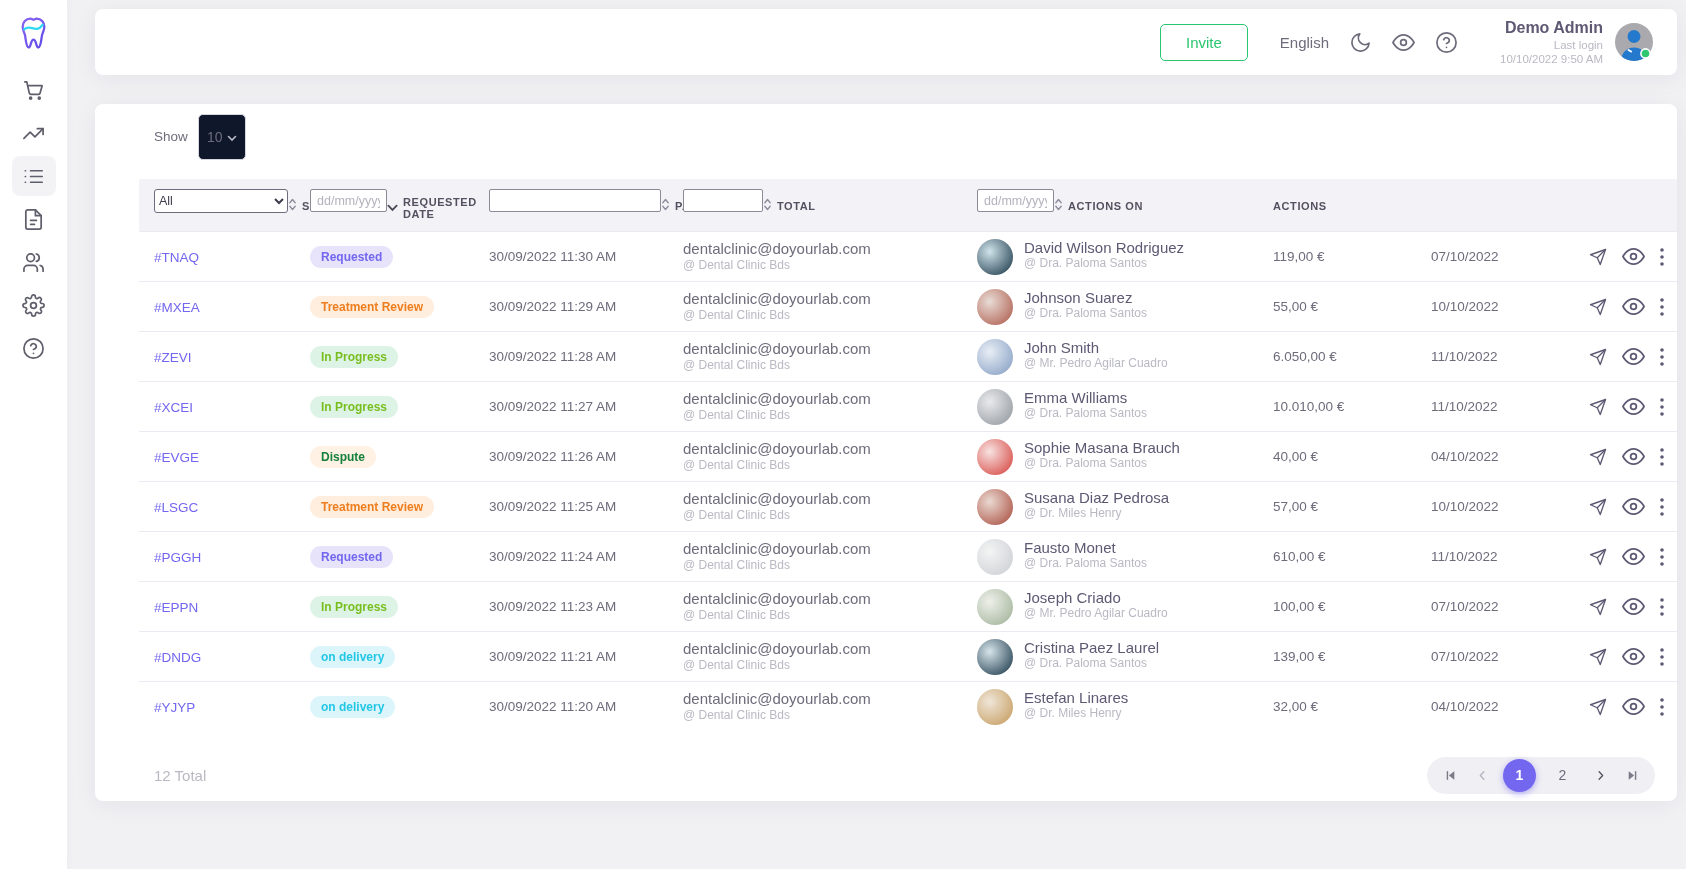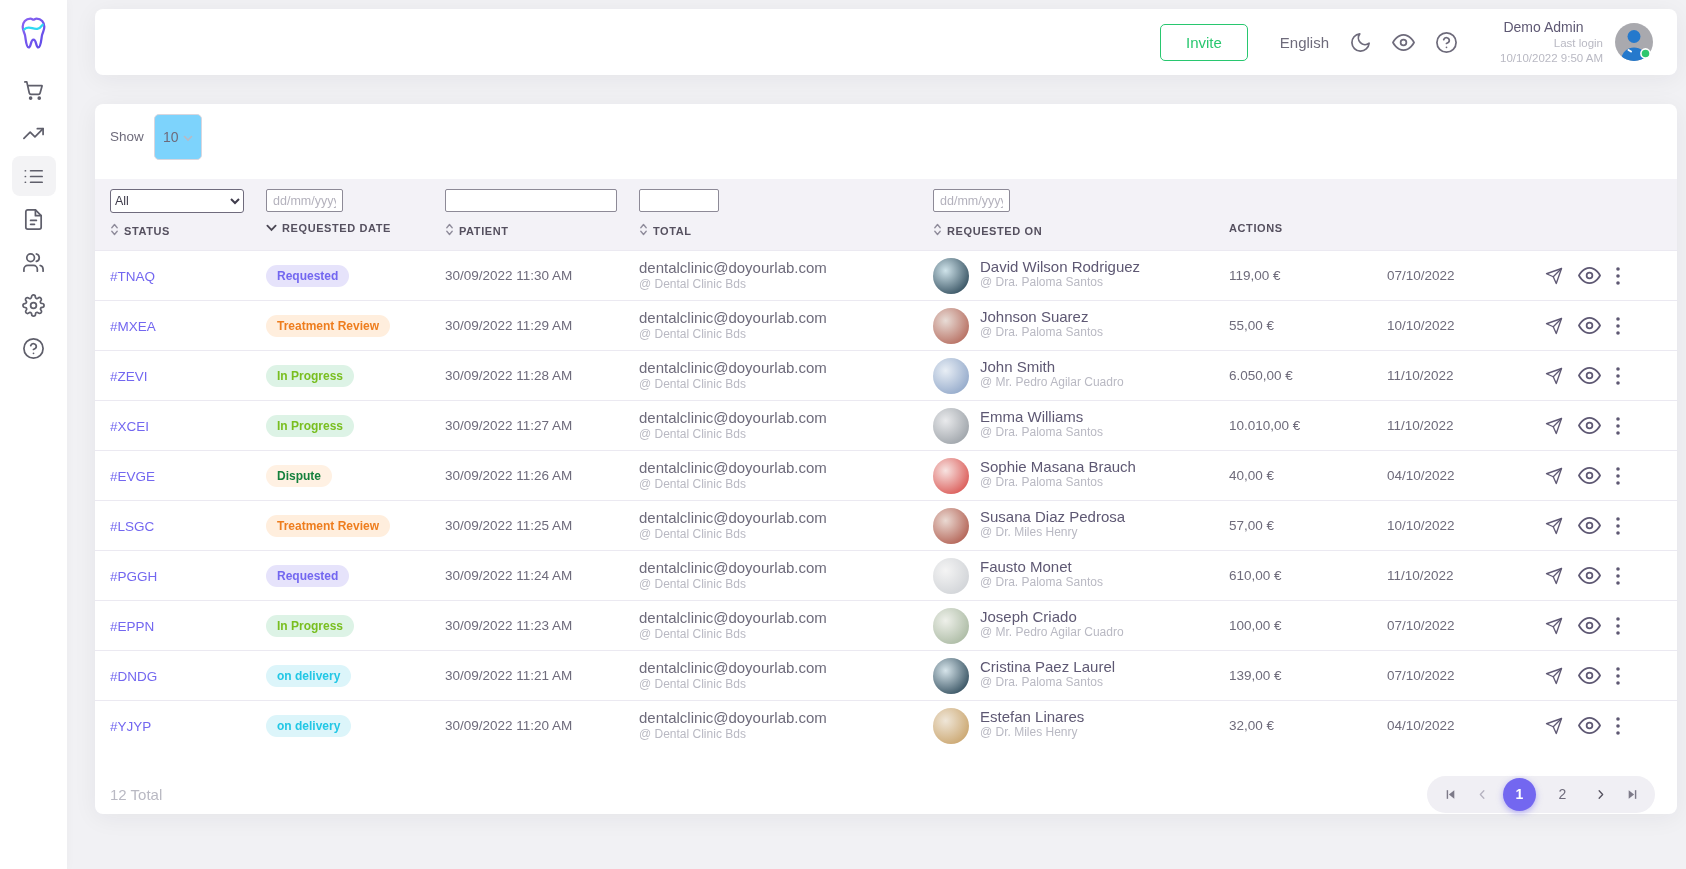--- a/index.html
+++ b/index.html
@@ -18,33 +18,33 @@
   .content { margin-left:67px; padding:9px 9px 0 28px; }
   .card { background:#fff; border-radius:8px; box-shadow:0 4px 24px rgba(34,41,47,0.06); }
 
   
   .topbar { height:66px; display:flex; align-items:center; padding:0 24px 0 30px; margin-bottom:29px; }
   .topbar-right { margin-left:auto; display:flex; align-items:center; }
   .invite-btn { border:1px solid #28c76f; color:#28c76f; background:#fff; border-radius:5px; padding:9px 25px; font-size:15px; cursor:pointer; font-family:inherit; }
   .lang { margin-left:32px; font-size:15px; color:#6e6b7b; cursor:pointer; }
   .top-icon { margin-left:20px; color:#6e6b7b; cursor:pointer; display:flex; align-items:center; }
   .user-block { margin-left:26px; text-align:right; line-height:1.25; }
-  .user-name { font-weight:normal; font-size:14px; color:#5e5873;text-align:center; }
+  .user-name { font-weight:bold; font-size:16px; color:#5e5873; }
   .user-sub { font-size:11.5px; color:#b9b9c3;margin-left:16px; }
   .avatar { margin-left:12px; width:38px; height:38px; cursor:pointer; }
 
   
-  .main-card { min-height:697px; padding-top:14px; }
+  .main-card { min-height:697px; padding-top:14px;padding-left:44px; }
   .show-row { display:flex; align-items:center; padding:0 15px; height:37px; margin-bottom:24px; }
   .show-label { font-size:13.5px; color:#6e6b7b; margin-right:10px; }
-  .show-select { width:48px; height:46px; border:1px solid #d8d6de; border-radius:5px; display:flex; align-items:center; justify-content:center; gap:4px; font-size:14px; color:#6e6b7b; cursor:pointer; background:#7dd3fc; }
+  .show-select { width:48px; height:46px; border:1px solid #d8d6de; border-radius:5px; display:flex; align-items:center; justify-content:center; gap:4px; font-size:14px; color:#6e6b7b; cursor:pointer; background:#0f172a; }
 
   .grid { display:grid; grid-template-columns:156px 179px 194px 294px 296px 158px 158px 1fr; align-items:center; padding:0 15px; }
   .thead { background:#f3f2f7; padding-top:10px; padding-bottom:11px; align-items:start; }
-  .th { display:flex; flex-direction:column; }
+  .th { display:flex; flex-direction:row; }
   .th-filter { height:26px; display:flex; align-items:flex-start; }
   .th-filter input { height:23px; border:1px solid #8d8a97; border-radius:2px; font-size:12.5px; padding:0 6px; color:#5e5873; font-family:inherit; background:#fff; }
   .th-filter input::placeholder { color:#b4b2bd; }
   .th-filter select { height:24px; border:1px solid #6f6b7d; border-radius:3px; font-size:12.5px; color:#3f3c4c; font-family:inherit; background:#fff; }
   .th-label { margin-top:7px; display:flex; align-items:center; gap:5px; font-size:11px; font-weight:bold; letter-spacing:0.6px; color:#55505f; cursor:pointer; }
 
   .trow { height:50px; border-top:1px solid #ebe9f1; background:#fff; }
   .ref-link { color:#7367f0; font-size:13.5px; text-decoration:none; cursor:pointer; }
   .badge { display:inline-block; padding:4px 11px; border-radius:12px; font-size:12px; font-weight:bold; }
   .badge-requested { background:#e6e3fb; color:#7367f0; }
@@ -264,21 +264,21 @@
         </div>
         <div class="th">
           <div class="th-filter">
             <input placeholder="dd/mm/yyyy" style="width: 77px;">
           </div>
           <div class="th-label">
             <span><svg width="9" height="15" viewBox="0 0 10 16" fill="none" stroke="#8f8c9b" stroke-width="1.5" stroke-linecap="round" stroke-linejoin="round">
                 <path d="M2 6l3-3.5L8 6"></path>
                 <path d="M2 10l3 3.5L8 10"></path>
               </svg></span>
-            <span>REQUESTED ON</span>
+            <span>ACTIONS ON</span>
           </div>
         </div>
         <div class="th">
           <div class="th-filter"></div>
           <div class="th-label">
             <span>ACTIONS</span>
           </div>
         </div>
       </div>
     <div id="tbody">

